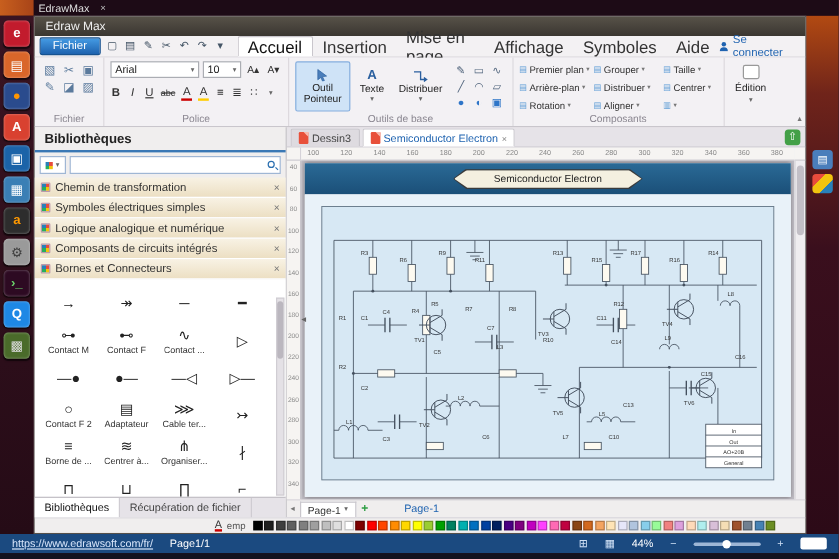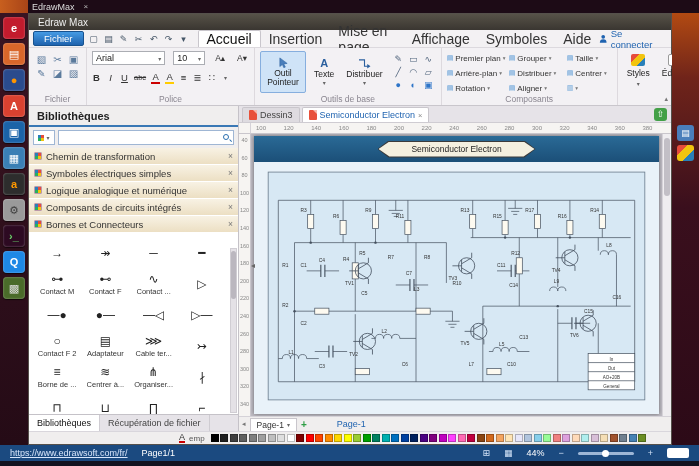--- a/index.html
+++ b/index.html
@@ -30,21 +30,21 @@
   .mtab.active{background:#fff;border:1px solid #c9c6cc;border-bottom:none;border-radius:2px 2px 0 0;color:#111}
   .signin{display:flex;align-items:center;gap:3px;color:#1f63b0;font-size:9.5px;margin-right:4px}
   
   .ribbon{height:58px;background:#f3f1f4;border-bottom:1px solid #c9c6cc;display:flex;flex:none;position:relative}
   .grp{position:relative;border-right:1px solid #ddd9de;padding:3px 5px 12px 5px}
   .gl{position:absolute;bottom:1px;left:0;right:0;text-align:center;font-size:8.5px;color:#8a8690}
   .g-clip{width:58px}
   .cliprow{display:flex;gap:5px;margin:3px 2px}
   .ci{font-size:10px;color:#5b7a9c;width:12px;text-align:center}
   .g-font{width:168px}
-  .fontrow1{display:flex;gap:8px;align-items:center}
+  .fontrow1{display:flex;gap:3px;align-items:center}
   .combo{border:1px solid #abadb3;background:#fff;font-size:9px;height:14px;display:flex;align-items:center;padding:0 3px;color:#222}
   .combo .caret{margin-left:auto;font-size:6px;color:#666;padding-left:3px}
   .c-font{width:74px}.c-size{width:32px}
   .azbtn{font-size:8.5px;color:#333;border:1px solid transparent;padding:0 1px}
   .fontrow2{display:flex;gap:5px;align-items:center;margin-top:6px}
   .ft{font-size:9.5px;color:#333;min-width:9px;text-align:center}
   .ft-bold{font-weight:bold}.ft-italic{font-style:italic}.ft-underline{text-decoration:underline}
   .ft-strikethrough{text-decoration:line-through;font-size:7.5px}
   .ft-font-color{border-bottom:2px solid #c00}.ft-highlight-color{border-bottom:2px solid #fc0}
   .ft-more{font-size:6px;color:#666}
@@ -331,25 +331,20 @@
               <span class="caret">▾</span>
             </div>
             <div class="orgbtn">
               <span class="oi">▥</span>
               <span class="caret">▾</span>
             </div>
           </div>
         <span class="gl">Composants</span>
       </div>
       <div class="grp g-se">
-        <div class="sebtn">
-          <span class="seicon se-styles"></span>
-          <span>Styles</span>
-          <span class="caret" style="font-size:6px;color:#666">▾</span>
-        </div>
         <div class="sebtn">
           <span class="seicon se-edit"></span>
           <span>Édition</span>
           <span class="caret" style="font-size:6px;color:#666">▾</span>
         </div>
       </div>
       <span class="collapse">▴</span>
     </div>
 
     <div class="body">

